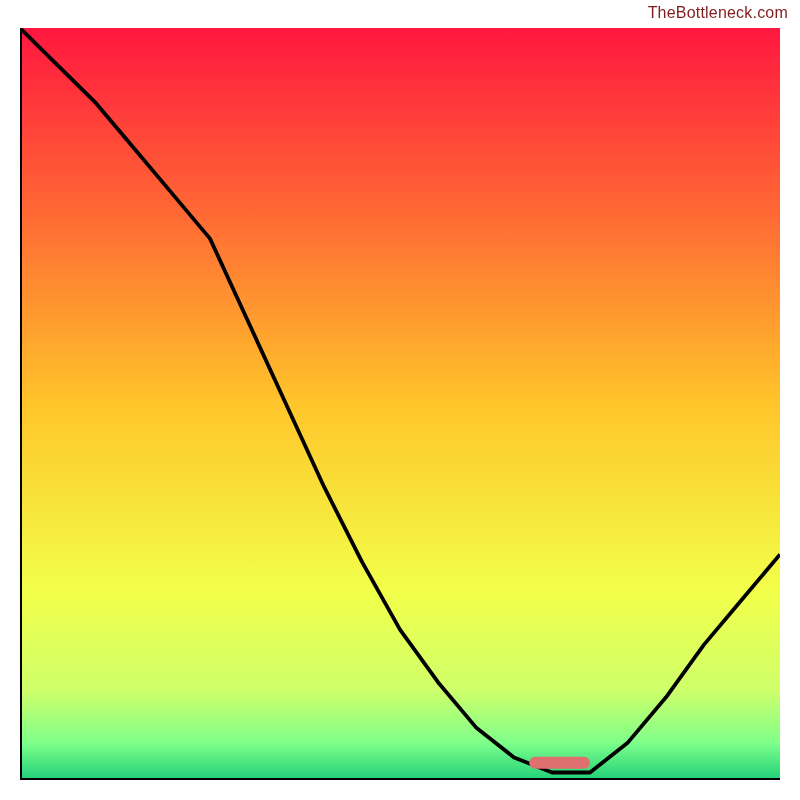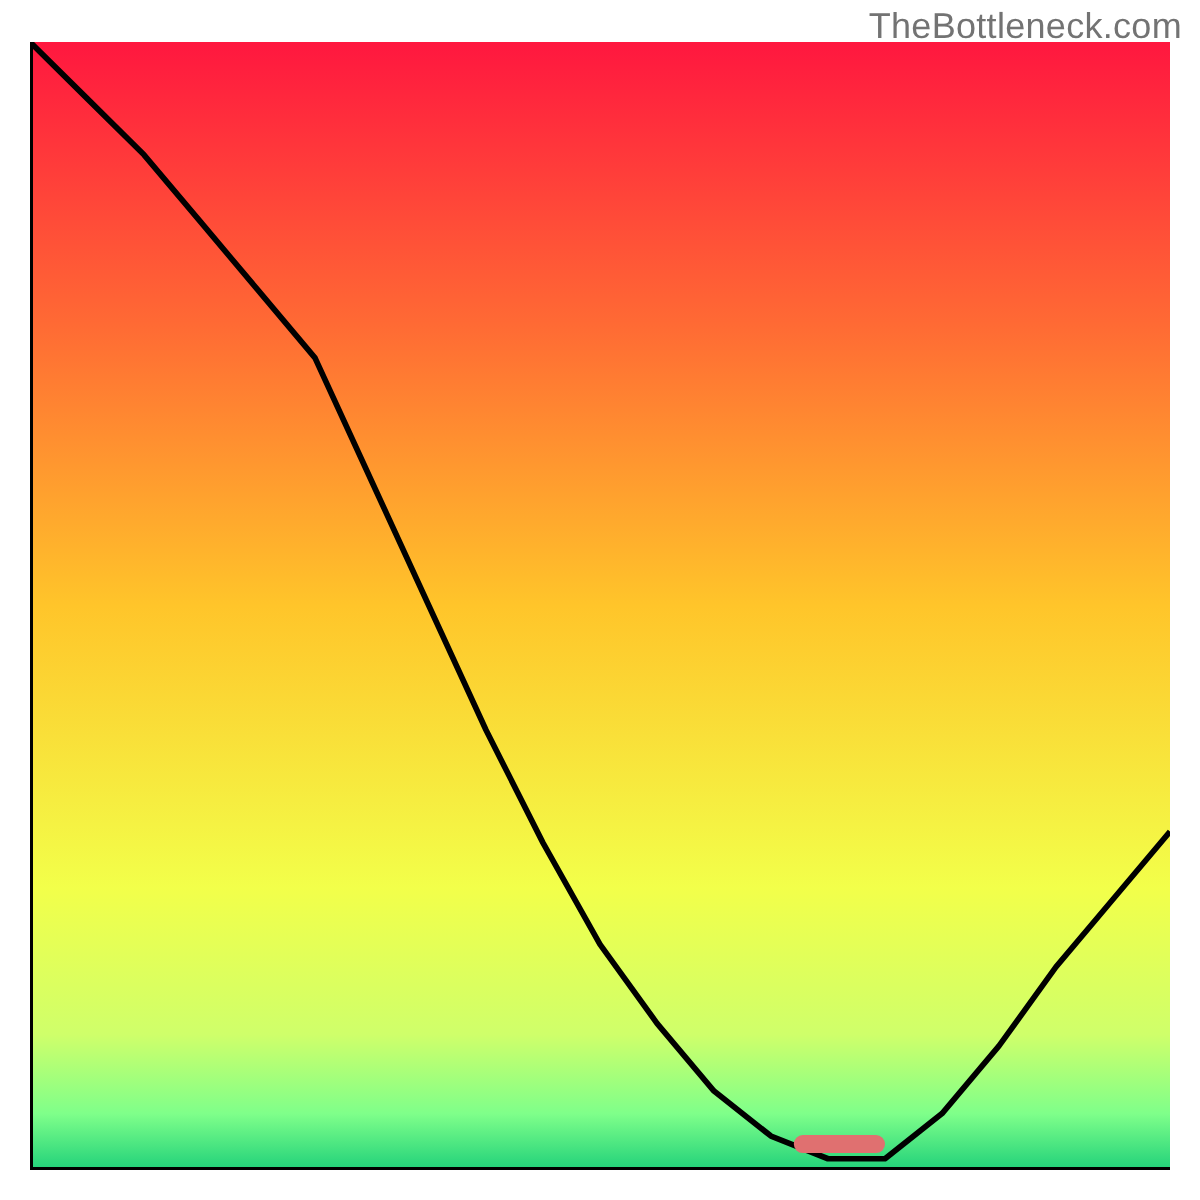--- a/index.html
+++ b/index.html
@@ -13,22 +13,22 @@
   }
   .container {
     position: relative;
     width: 800px;
     height: 800px;
   }
   .watermark {
     position: absolute;
     top: 4px;
     right: 12px;
-    color: #737373;
-    font-size: 24px;
+    color: #7f1d1d;
+    font-size: 16px;
     font-weight: 500;
     letter-spacing: 0.2px;
     z-index: 10;
   }
   .plot-area {
     position: absolute;
     left: 20px;
     top: 28px;
     width: 760px;
     height: 752px;

